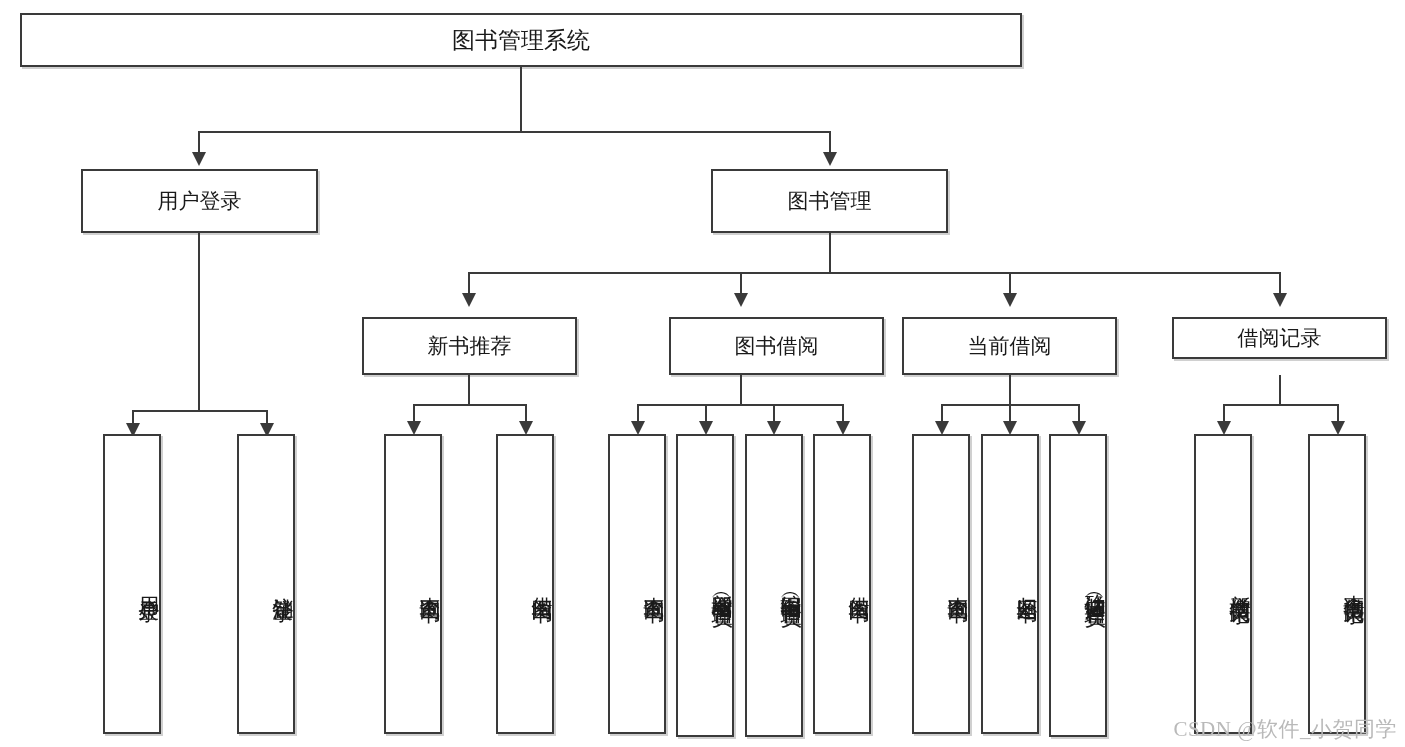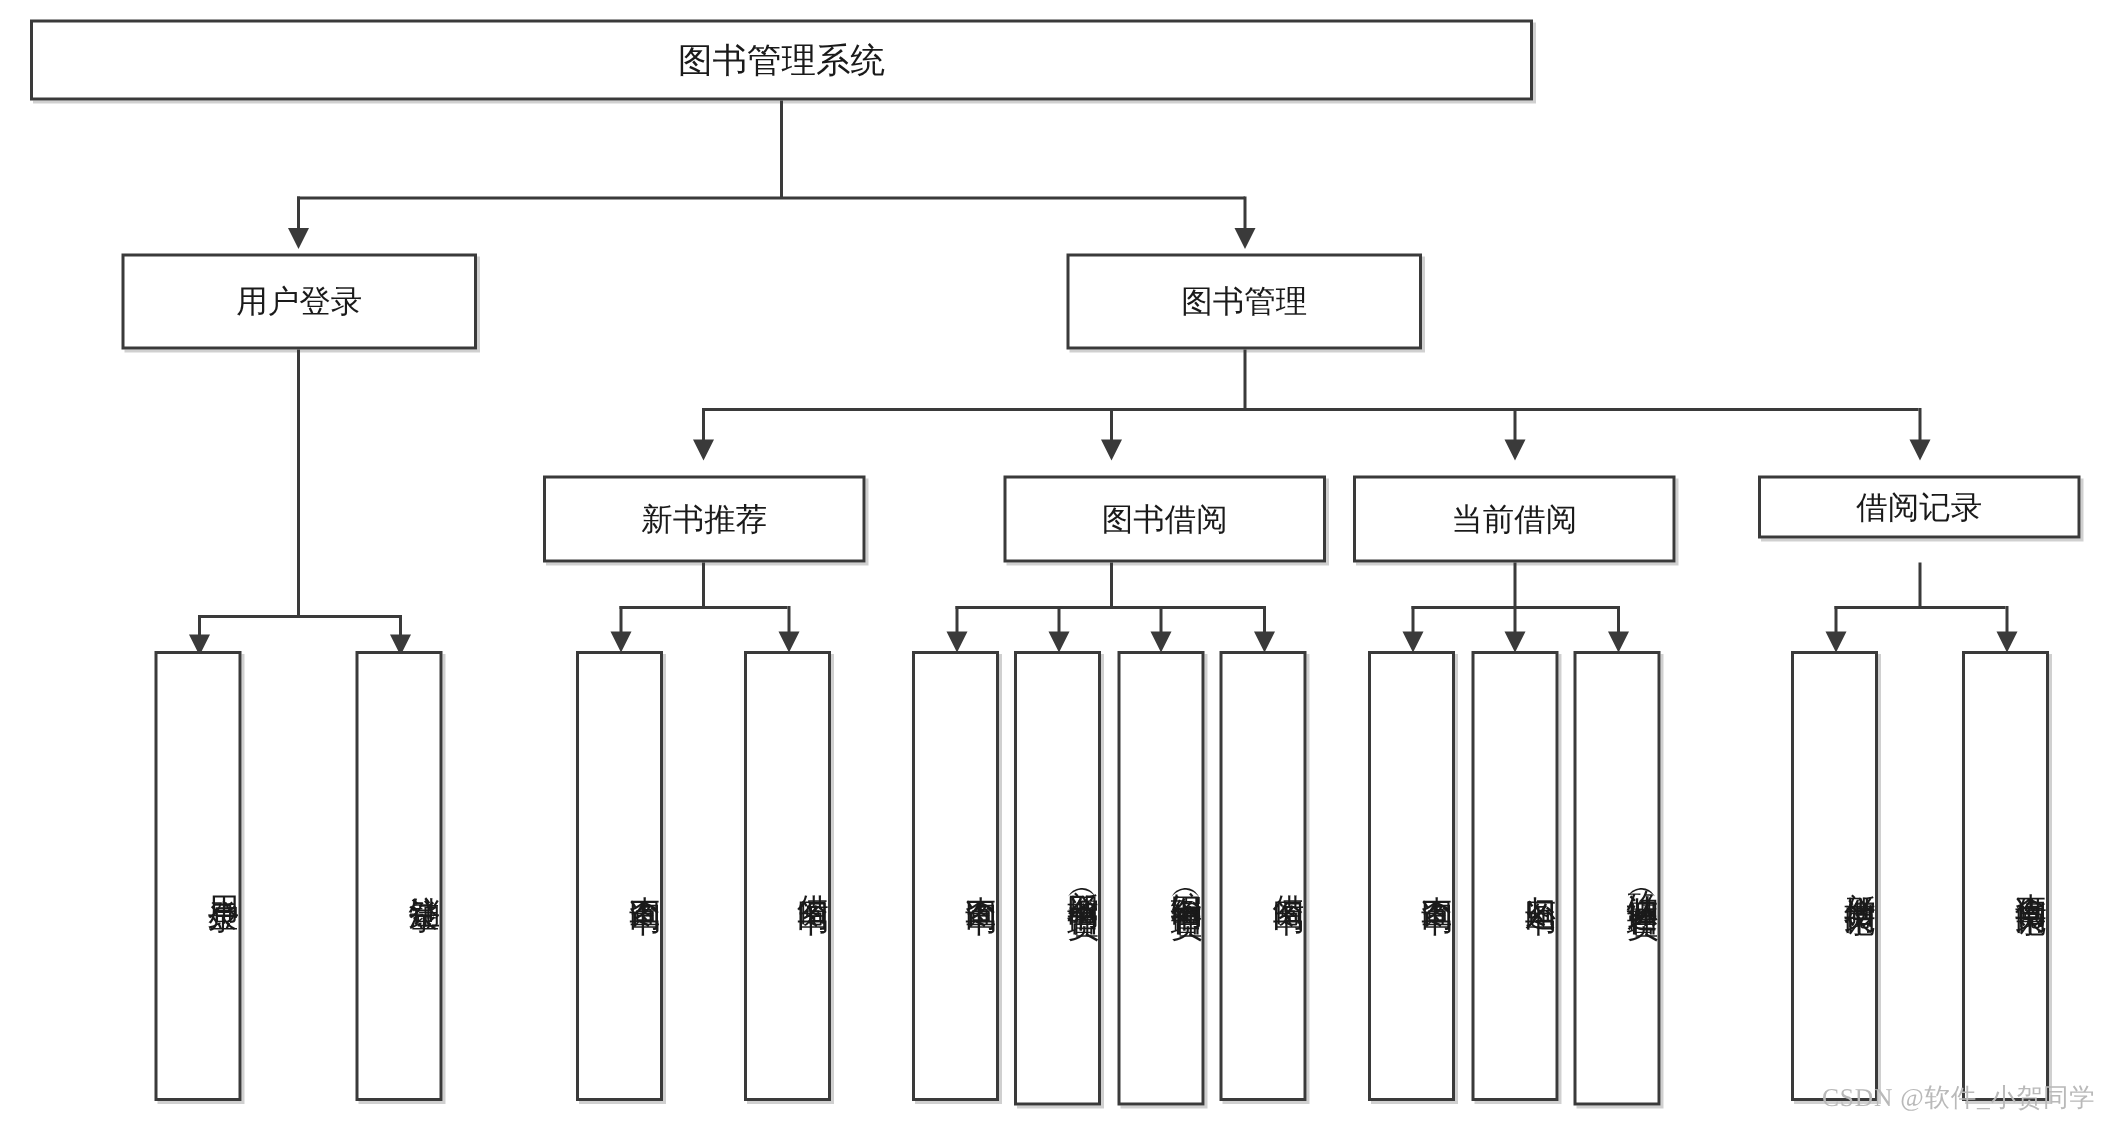--- a/index.html
+++ b/index.html
@@ -71,21 +71,21 @@
     border-left: 7px solid transparent;
     border-right: 7px solid transparent;
     border-top: 14px solid #3a3a3a;
   }
 
   
   #watermark {
     position: absolute;
     right: 8px;
     bottom: 4px;
-    font-size: 17px;
+    font-size: 21px;
     color: #b9b9b9;
     letter-spacing: 0.5px;
     white-space: nowrap;
     user-select: none;
   }
 </style>
 </head>
 <body>
 
 <div id="canvas">

